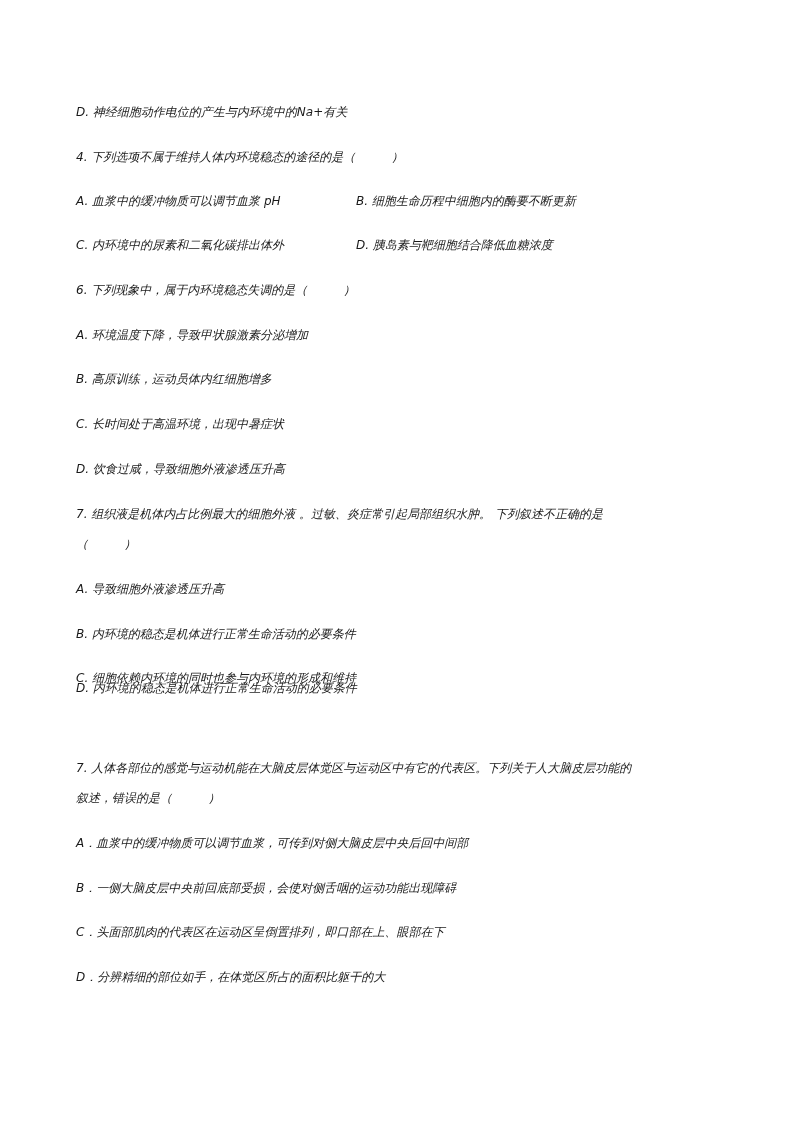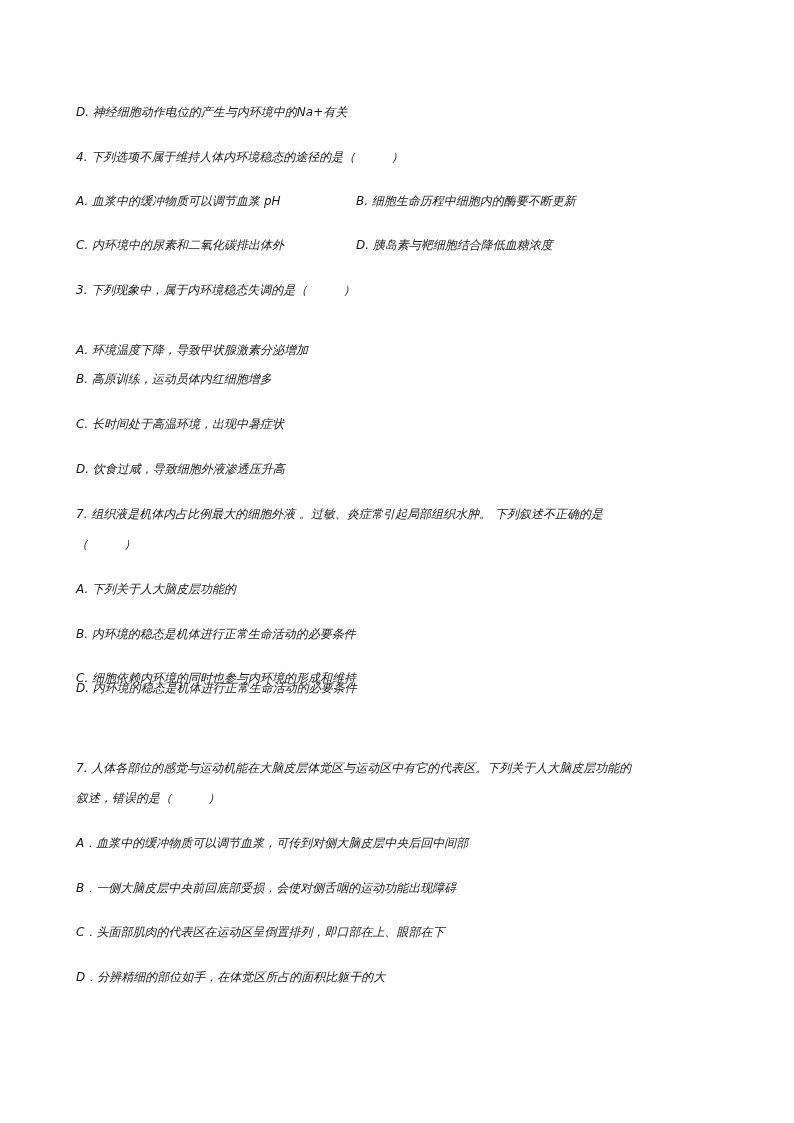--- a/index.html
+++ b/index.html
@@ -13,29 +13,29 @@
 
 <div>
   <div class="line" style="top:102px">D.  神经细胞动作电位的产生与内环境中的Na+有关</div>
 
   <div class="line" style="top:147px">4. 下列选项不属于维持人体内环境稳态的途径的是（　　　）</div>
   <div class="line" style="top:191px">A. 血浆中的缓冲物质可以调节血浆 pH</div>
   <div class="line col2" style="top:191px">B. 细胞生命历程中细胞内的酶要不断更新</div>
   <div class="line" style="top:235px">C. 内环境中的尿素和二氧化碳排出体外</div>
   <div class="line col2" style="top:235px">D. 胰岛素与靶细胞结合降低血糖浓度</div>
 
-  <div class="line" style="top:280px">3. 下列现象中，属于内环境稳态失调的是（　　　）</div>
-  <div class="line" style="top:340px">A. 环境温度下降，导致甲状腺激素分泌增加</div>
+  <div class="line" style="top:280px">6. 下列现象中，属于内环境稳态失调的是（　　　）</div>
+  <div class="line" style="top:325px">A. 环境温度下降，导致甲状腺激素分泌增加</div>
   <div class="line" style="top:369px">B. 高原训练，运动员体内红细胞增多</div>
   <div class="line" style="top:414px">C. 长时间处于高温环境，出现中暑症状</div>
   <div class="line" style="top:459px">D. 饮食过咸，导致细胞外液渗透压升高</div>
 
   <div class="line" style="top:504px">7. 组织液是机体内占比例最大的细胞外液 。过敏、炎症常引起局部组织水肿。 下列叙述不正确的是</div>
   <div class="line" style="top:534px">（　　　）</div>
-  <div class="line" style="top:579px">A. 下列关于人大脑皮层功能的</div>
+  <div class="line" style="top:579px">A. 导致细胞外液渗透压升高</div>
   <div class="line" style="top:624px">B. 内环境的稳态是机体进行正常生命活动的必要条件</div>
   <div class="line" style="top:668px">C. 细胞依赖内环境的同时也参与内环境的形成和维持</div>
   <div class="line" style="top:678px">D. 内环境的稳态是机体进行正常生命活动的必要条件</div>
 
   <div class="line" style="top:758px">7. 人体各部位的感觉与运动机能在大脑皮层体觉区与运动区中有它的代表区。下列关于人大脑皮层功能的</div>
   <div class="line" style="top:788px">叙述，错误的是（　　　）</div>
   <div class="line" style="top:833px">A．血浆中的缓冲物质可以调节血浆，可传到对侧大脑皮层中央后回中间部</div>
   <div class="line" style="top:878px">B．一侧大脑皮层中央前回底部受损，会使对侧舌咽的运动功能出现障碍</div>
   <div class="line" style="top:922px">C．头面部肌肉的代表区在运动区呈倒置排列，即口部在上、眼部在下</div>
   <div class="line" style="top:967px">D．分辨精细的部位如手，在体觉区所占的面积比躯干的大</div>

